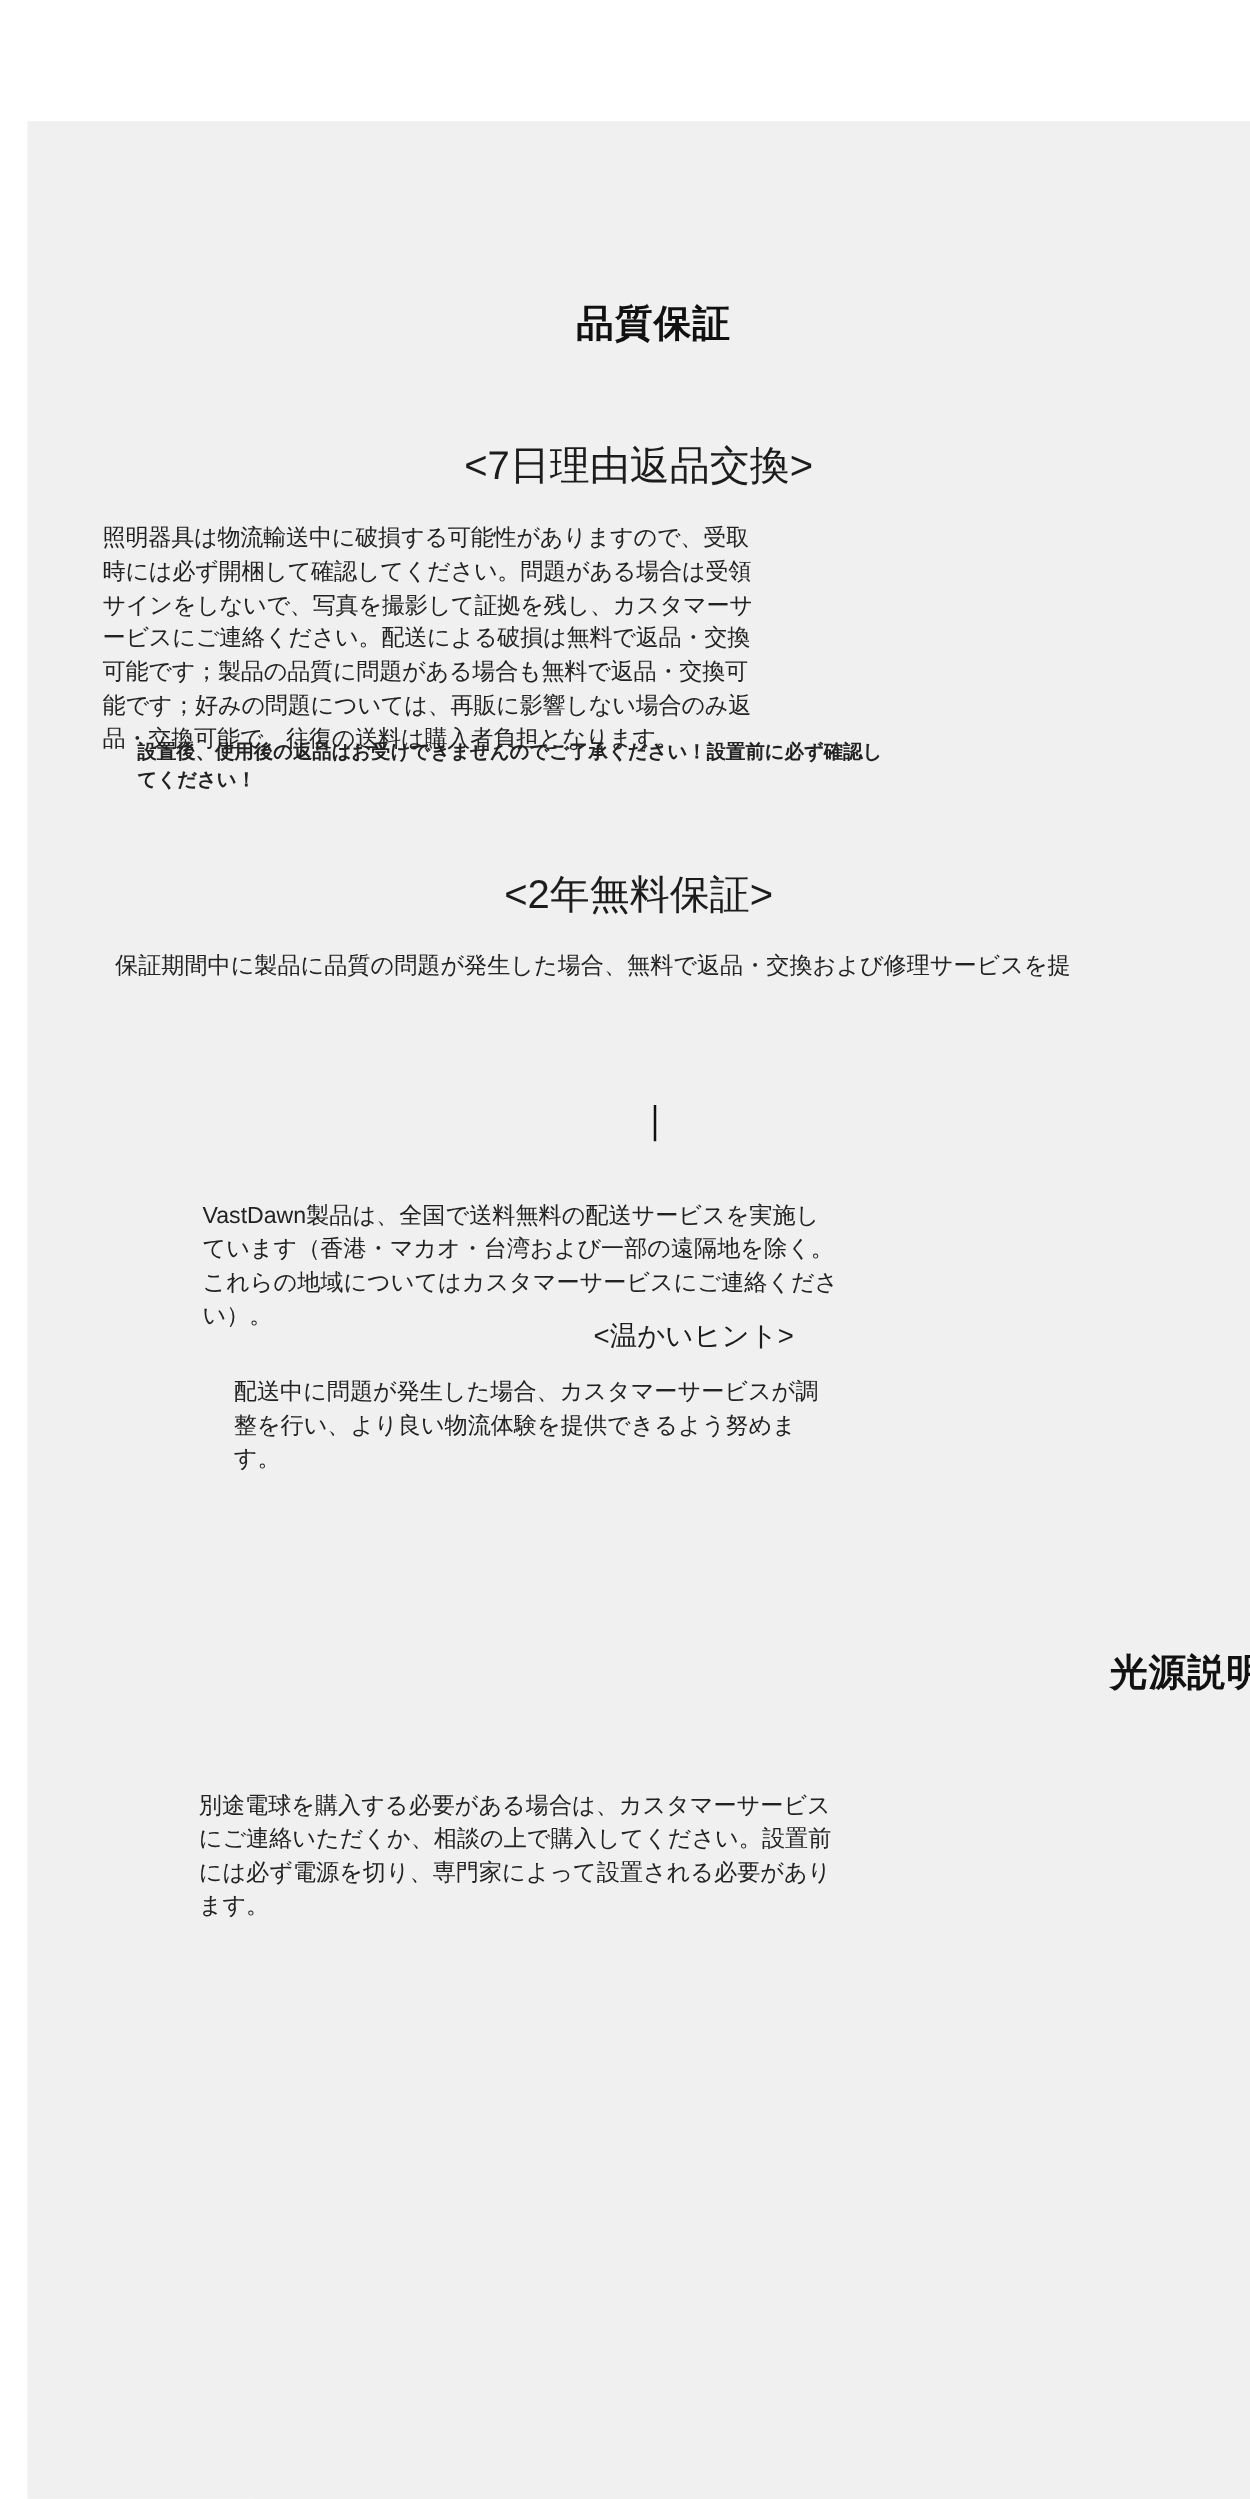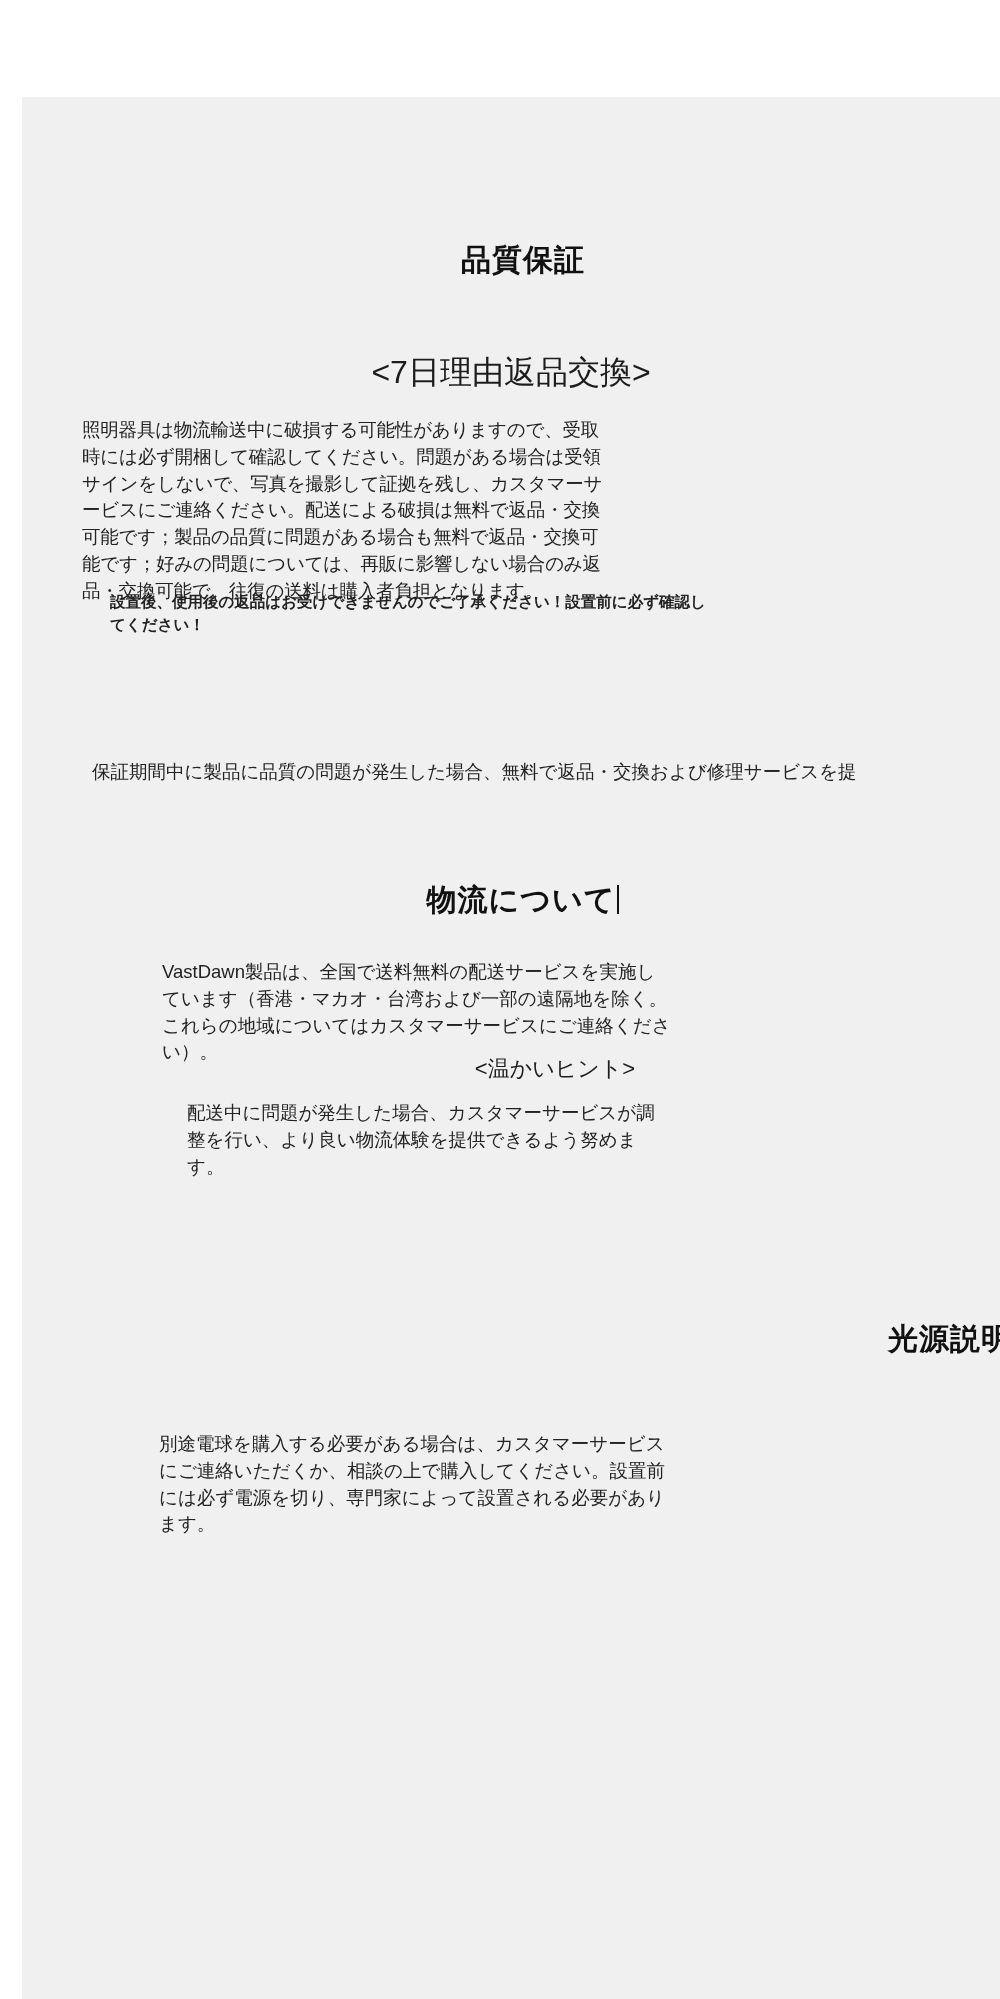--- a/index.html
+++ b/index.html
@@ -138,25 +138,26 @@
   <div class="panel">
 
     <div class="section h1" id="qg-title">品質保証</div>
 
     <div class="section h2" id="qg-sub1">&lt;7日理由返品交換&gt;</div>
 
     <div class="block-left body-text tight" id="qg-para1">照明器具は物流輸送中に破損する可能性がありますので、受取時には必ず開梱して確認してください。問題がある場合は受領サインをしないで、写真を撮影して証拠を残し、カスタマーサービスにご連絡ください。配送による破損は無料で返品・交換可能です；製品の品質に問題がある場合も無料で返品・交換可能です；好みの問題については、再販に影響しない場合のみ返品・交換可能で、往復の送料は購入者負担となります。</div>
 
     <div class="block-left small-note" id="qg-note1">設置後、使用後の返品はお受けできませんのでご了承ください！設置前に必ず確認してください！</div>
 
+    <div class="section h2" id="qg-sub2">&lt;2年無料保証&gt;</div>
 
     <div class="block-left body-text" id="qg-para2">保証期間中に製品に品質の問題が発生した場合、無料で返品・交換および修理サービスを提</div>
 
     <div class="section h1" id="lg-title">
-      <span>物流について</span><span class="caret"></span>
+      <span class="caret"></span>
     </div>
 
     <div class="block-left body-text" id="lg-para1">VastDawn製品は、全国で送料無料の配送サービスを実施しています（香港・マカオ・台湾および一部の遠隔地を除く。これらの地域についてはカスタマーサービスにご連絡ください）。</div>
 
     <div class="section h2" id="lg-sub1">&lt;温かいヒント&gt;</div>
 
     <div class="block-left body-text" id="lg-para2">配送中に問題が発生した場合、カスタマーサービスが調整を行い、より良い物流体験を提供できるよう努めます。</div>
 
     <div class="section h1" id="ls-title">光源説明</div>
 

